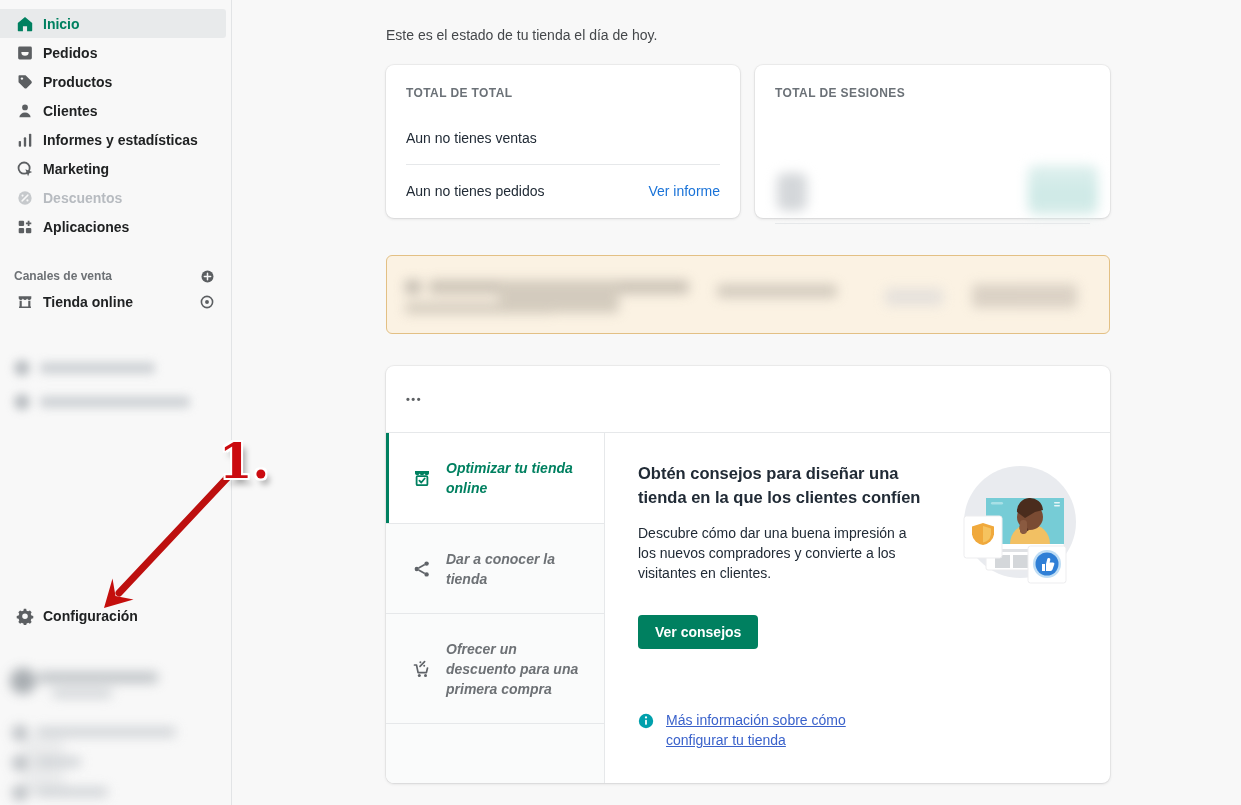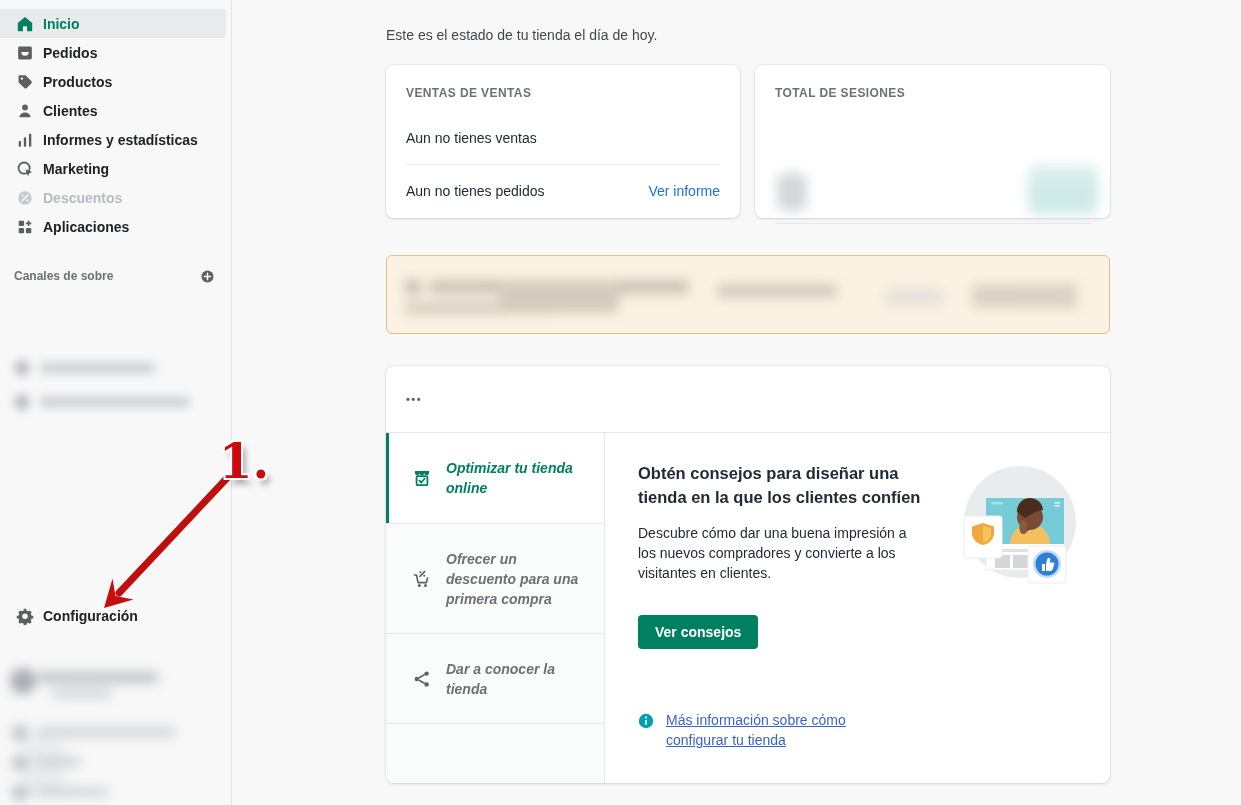--- a/index.html
+++ b/index.html
@@ -174,29 +174,45 @@
               <rect x="3" y="11" width="6" height="6" rx="1.2"></rect>
               <rect x="11" y="11" width="6" height="6" rx="1.2"></rect>
               <path d="M13 3h2v2h2v2h-2v2h-2V7h-2V5h2Z"></path>
             </svg>
         </span>
         <span class="nlabel">Aplicaciones</span>
       </div>
     </div>
 
     <div class="channels-header">
-      <span class="channels-title">Canales de sobre</span>
+      <span class="channels-title">Canales de venta</span>
       <button class="icon-btn">
         <svg width="15" height="15" viewBox="0 0 20 20">
             <circle cx="10" cy="10" r="8" fill="#5c5f62"></circle>
             <path d="M10 5.8v8.4M5.8 10h8.4" stroke="#f8f8f8" stroke-width="2" stroke-linecap="round"></path>
           </svg>
       </button>
     </div>
 
+    <div class="chan-item">
+      <span class="nicon">
+        <svg width="18" height="18" viewBox="0 0 20 20" fill="currentColor">
+            <path d="M3 3.6h14v2.6a2.2 2.2 0 0 1-2.33 1.6 2.2 2.2 0 0 1-2.33-1.6 2.2 2.2 0 0 1-2.34 1.6 2.2 2.2 0 0 1-2.33-1.6A2.2 2.2 0 0 1 5.33 7.8 2.2 2.2 0 0 1 3 6.2Z"></path>
+            <path d="M4 8.6h2.4V16H4Zm9.6 0H16V16h-2.4Z"></path>
+            <rect x="3.4" y="15" width="13.2" height="1.8" rx=".4"></rect>
+          </svg>
+      </span>
+      <span class="nlabel">Tienda online</span>
+      <button class="icon-btn">
+        <svg width="16" height="16" viewBox="0 0 20 20">
+            <circle cx="10" cy="10" r="7" fill="none" stroke="#5c5f62" stroke-width="2"></circle>
+            <circle cx="10" cy="10" r="2.4" fill="#5c5f62"></circle>
+          </svg>
+      </button>
+    </div>
 
 
     <div class="blur-zone" style="left:0; top:352px; width:215px; height:72px;">
       <div class="bz-circle" style="left:14px; top:8px; width:16px; height:16px;"></div>
       <div class="bz-bar" style="left:40px; top:10px; width:115px; height:12px;"></div>
       <div class="bz-circle" style="left:14px; top:42px; width:16px; height:16px;"></div>
       <div class="bz-bar" style="left:40px; top:44px; width:150px; height:12px;"></div>
     </div>
 
     <div class="settings-row">
@@ -237,21 +253,21 @@
   </svg>
 
   <div class="main">
     <div class="wrapper">
 
       <div class="status-line">Este es el estado de tu tienda el día de hoy.</div>
 
       <div class="cards-row">
 
         <div class="card stat-card c1">
-          <div class="stat-caption">VENTAS DE VENTAS</div>
+          <div class="stat-caption">TOTAL DE TOTAL</div>
           <div class="stat-empty">Aun no tienes ventas</div>
           <div class="stat-divider"></div>
           <div class="stat-bottom">
             <span>Aun no tienes pedidos</span>
             <a class="link-plain">Ver informe</a>
           </div>
         </div>
 
         <div class="card stat-card c2">
           <div class="stat-caption">TOTAL DE SESIONES</div>
@@ -285,47 +301,47 @@
 
             <div class="tab t1">
               <span class="ticon">
                 <svg width="20" height="20" viewBox="0 0 20 20">
                     <path fill="currentColor" d="M3 3h14v2.4a2.1 2.1 0 0 1-2.33 1.5 2.1 2.1 0 0 1-2.33-1.5A2.1 2.1 0 0 1 10 6.9a2.1 2.1 0 0 1-2.34-1.5A2.1 2.1 0 0 1 5.33 6.9 2.1 2.1 0 0 1 3 5.4Z"></path>
                     <rect x="4.6" y="8.2" width="10.8" height="9" rx="1" fill="none" stroke="currentColor" stroke-width="1.8"></rect>
                     <path d="m7.4 12.6 1.9 1.9 3.4-4" fill="none" stroke="currentColor" stroke-width="1.8" stroke-linecap="round" stroke-linejoin="round"></path>
                   </svg>
               </span>
               <span class="tlabel">Optimizar tu tienda online</span>
+            </div>
+
+            <div class="tab t3">
+              <span class="ticon">
+                <svg width="20" height="20" viewBox="0 0 20 20" fill="currentColor">
+                    <circle cx="4.8" cy="10" r="2.2"></circle>
+                    <circle cx="14.6" cy="4.6" r="2.2"></circle>
+                    <circle cx="14.6" cy="15.4" r="2.2"></circle>
+                    <line x1="6.6" y1="9" x2="12.8" y2="5.5" stroke="currentColor" stroke-width="1.7"></line>
+                    <line x1="6.6" y1="11" x2="12.8" y2="14.5" stroke="currentColor" stroke-width="1.7"></line>
+                  </svg>
+              </span>
+              <span class="tlabel">Dar a conocer la tienda</span>
             </div>
 
             <div class="tab t2">
               <span class="ticon">
                 <svg width="20" height="20" viewBox="0 0 20 20" fill="none" stroke="currentColor" stroke-width="1.7" stroke-linecap="round" stroke-linejoin="round">
                     <path d="M2.5 6h2l1.6 7.6h8.3l1.1-4.6"></path>
                     <line x1="8" y1="7.3" x2="12.6" y2="2.7"></line>
                     <circle cx="8.4" cy="3.3" r="1" fill="currentColor" stroke="none"></circle>
                     <circle cx="12.2" cy="6.7" r="1" fill="currentColor" stroke="none"></circle>
                     <circle cx="7.3" cy="16.6" r="1.5" fill="currentColor" stroke="none"></circle>
                     <circle cx="13.5" cy="16.6" r="1.5" fill="currentColor" stroke="none"></circle>
                   </svg>
               </span>
               <span class="tlabel">Ofrecer un descuento para una primera compra</span>
-            </div>
-
-            <div class="tab t3">
-              <span class="ticon">
-                <svg width="20" height="20" viewBox="0 0 20 20" fill="currentColor">
-                    <circle cx="4.8" cy="10" r="2.2"></circle>
-                    <circle cx="14.6" cy="4.6" r="2.2"></circle>
-                    <circle cx="14.6" cy="15.4" r="2.2"></circle>
-                    <line x1="6.6" y1="9" x2="12.8" y2="5.5" stroke="currentColor" stroke-width="1.7"></line>
-                    <line x1="6.6" y1="11" x2="12.8" y2="14.5" stroke="currentColor" stroke-width="1.7"></line>
-                  </svg>
-              </span>
-              <span class="tlabel">Dar a conocer la tienda</span>
             </div>
 
             <div class="tab-filler"></div>
           </div>
 
           <div class="panel">
             <div class="panel-text">
               <div class="panel-heading">Obtén consejos para diseñar una tienda en la que los clientes confíen</div>
               <div class="panel-body">Descubre cómo dar una buena impresión a los nuevos compradores y convierte a los visitantes en clientes.</div>
               <button class="cta-btn">Ver consejos</button>

